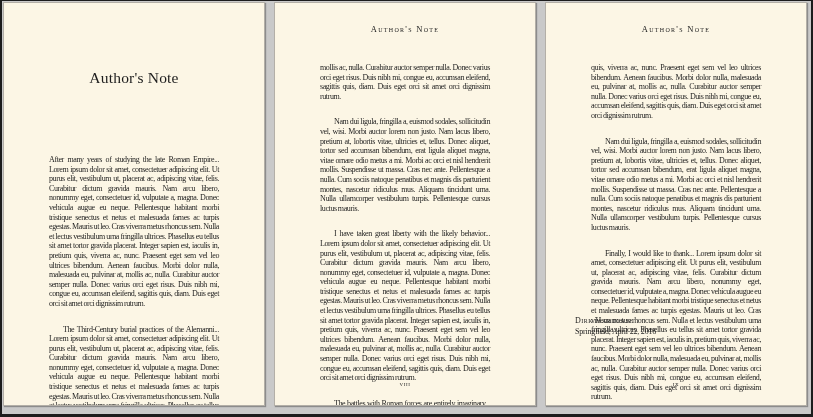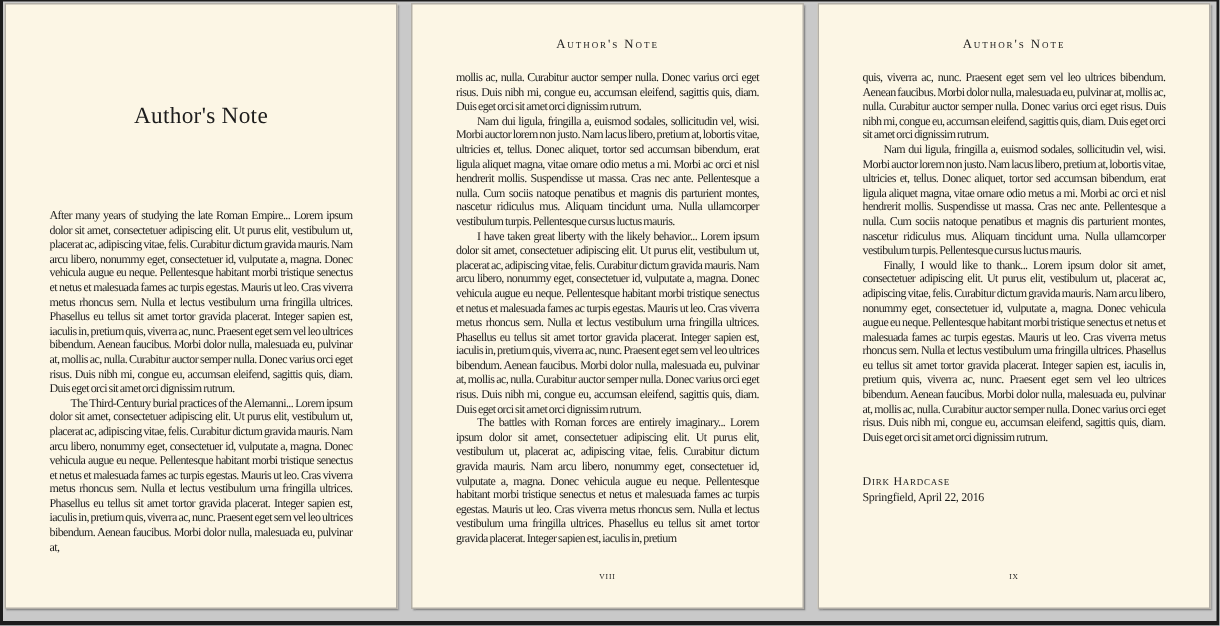--- a/index.html
+++ b/index.html
@@ -25,21 +25,21 @@
     font-variant:small-caps;font-size:8.5px;letter-spacing:1.3px;color:#222;
   }
   .page-body{
     position:absolute;left:29px;right:29px;
     font-size:8px;line-height:9.6px;letter-spacing:-.4px;word-spacing:-.5px;
     text-align:justify;hyphens:auto;-webkit-hyphens:auto;color:#1e1e1e;
   }
   .page-body.opening{top:136px;height:238px;}
   .page-body.continuing{top:44px;height:330px;}
   .page-body.with-signature{top:44px;height:266px;}
-  p.para{margin:0;}
+  p.para{margin:16px;}
   p.para.indent{text-indent:14px;}
   .signature{
     position:absolute;right:29px;left:29px;top:312px;
     font-size:8px;line-height:11px;letter-spacing:-.2px;color:#1e1e1e;
   }
   .sig-name{font-variant:small-caps;letter-spacing:.5px;}
   .page-footer{
     position:absolute;bottom:17px;left:0;right:0;text-align:center;
     font-variant:small-caps;font-size:7.5px;letter-spacing:.6px;color:#222;
   }

